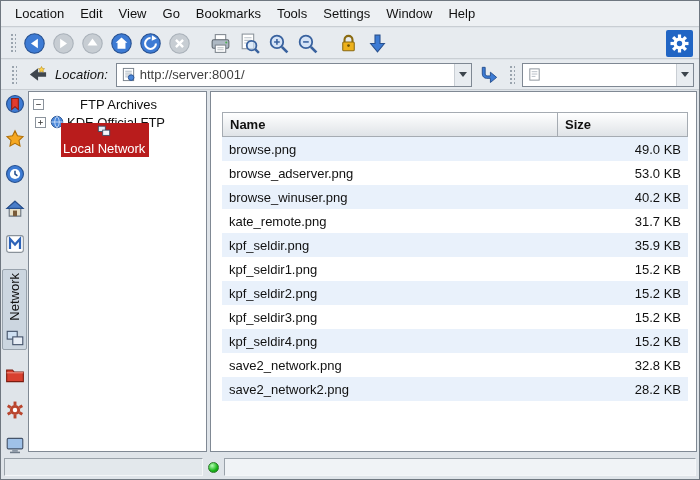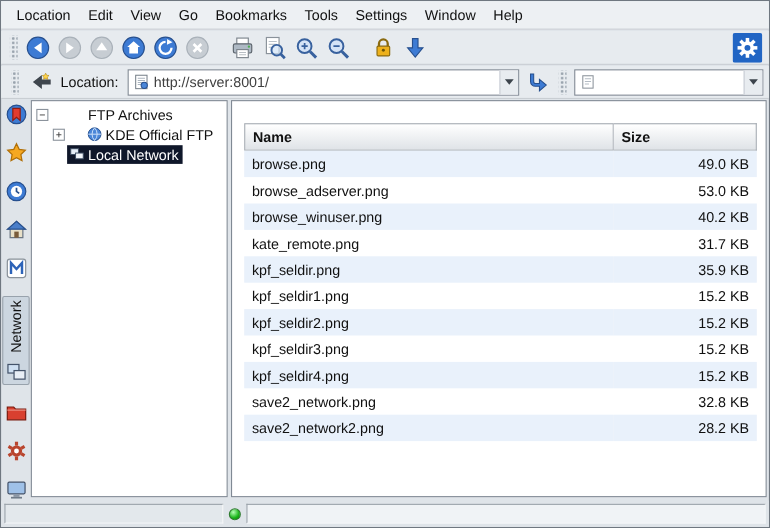--- a/index.html
+++ b/index.html
@@ -25,21 +25,21 @@
   .tb-btn span svg { width:23px; height:23px; display:block; }
   .flex-spacer { flex:1; }
   .kde-logo { width:27px; height:27px; margin-right:2px; }
   .kde-logo svg { width:27px; height:27px; display:block; }
 
   
   .locationbar { position:absolute; top:59px; left:0; right:0; height:30px; background:#e7ebef;
                  border-bottom:1px solid #c9ced3; display:flex; align-items:center; padding:0 5px; gap:3px; }
   .loc-btn { width:26px; height:26px; display:flex; align-items:center; justify-content:center; }
   .loc-btn span svg { width:21px; height:21px; display:block; }
-  .loc-label { margin:0 5px 0 2px; white-space:nowrap; }
+  .loc-label { margin:0 5px 0 2px; white-space:nowrap;font-style:italic; }
   .url-combo { height:24px; background:#fff; border:1px solid #7f8893; display:flex; align-items:center;
                padding-left:4px; flex:1 1 auto; min-width:0; }
   .url-combo.extra { flex:0 0 172px; }
   .ic16 svg { width:15px; height:15px; display:block; }
   .url-input { flex:1; min-width:0; border:0; outline:0; background:transparent; padding:0 4px;
                font:13px "Liberation Sans", sans-serif; color:#404040; }
   .combo-arrow-btn { width:17px; align-self:stretch; display:flex; align-items:center; justify-content:center;
                      border-left:1px solid #c9ced4; background:#e8ecf0; }
   .arrow-down { width:0; height:0; border-left:4px solid transparent; border-right:4px solid transparent;
                 border-top:5px solid #3c444c; }
@@ -55,21 +55,21 @@
   .side-tab-label { writing-mode:vertical-rl; transform:rotate(180deg); font-size:13px; color:#111; }
 
   .treepanel { position:absolute; left:27px; top:0; width:179px; bottom:3px; background:#fff;
                border:1px solid #808994; padding-top:3px; overflow:hidden; }
   .tree-row { display:flex; align-items:center; height:18px; }
   .expander { width:11px; height:11px; min-width:11px; border:1px solid #8b939c; background:#fff;
               display:flex; align-items:center; justify-content:center; margin-right:2px; }
   .expander svg { width:7px; height:7px; display:block; }
   .expander.empty { border:none; background:transparent; }
   .selwrap { display:flex; align-items:center; gap:3px; padding:1px 4px 1px 2px; }
-  .selwrap.selected { background:#0f172a; }
+  .selwrap.selected { background:#b91c1c;flex-direction:column; }
   .selwrap.selected .tree-label { color:#fff; }
   .tree-icon svg { width:14px; height:14px; display:block; }
   .tree-label { white-space:nowrap; }
 
   .filepanel { position:absolute; left:209px; right:2px; top:0; bottom:3px; background:#fff;
                border:1px solid #808994; }
   .filetable { position:absolute; left:11px; top:20px; border-collapse:separate; border-spacing:0; table-layout:fixed; }
   .filetable th { height:25px; background:linear-gradient(#ffffff,#dfe3e7); border:1px solid #a5abb2;
                   padding:0 7px; text-align:left; font-weight:bold; font-size:13px; }
   .filetable th + th { border-left:none; }
@@ -372,21 +372,21 @@
         <div class="tree-row" style="padding-left: 4px; gap: 32px;">
           <span class="expander">
             <svg viewBox="0 0 9 9">
               <path d="M1.5 4.5h6" stroke="#444" stroke-width="1.1"></path>
             </svg>
           </span>
           <span class="selwrap">
             <span class="tree-label">FTP Archives</span>
           </span>
         </div>
-        <div class="tree-row" style="padding-left: 19px; gap: 16px;">
+        <div class="tree-row" style="padding-left: 6px;">
           <span class="expander">
             <svg viewBox="0 0 9 9">
               <path d="M1.5 4.5h6M4.5 1.5v6" stroke="#444" stroke-width="1.1"></path>
             </svg>
           </span>
           <span class="selwrap">
             <span class="tree-icon">
               <svg viewBox="0 0 16 16">
                 <circle cx="8" cy="8" r="6.6" fill="#4a86d8" stroke="#27508f"></circle>
                 <path d="M1.4 8h13.2M8 1.4a9.5 9.5 0 0 1 0 13.2M8 1.4a9.5 9.5 0 0 0 0 13.2" fill="none" stroke="#cfe2fa"></path>

